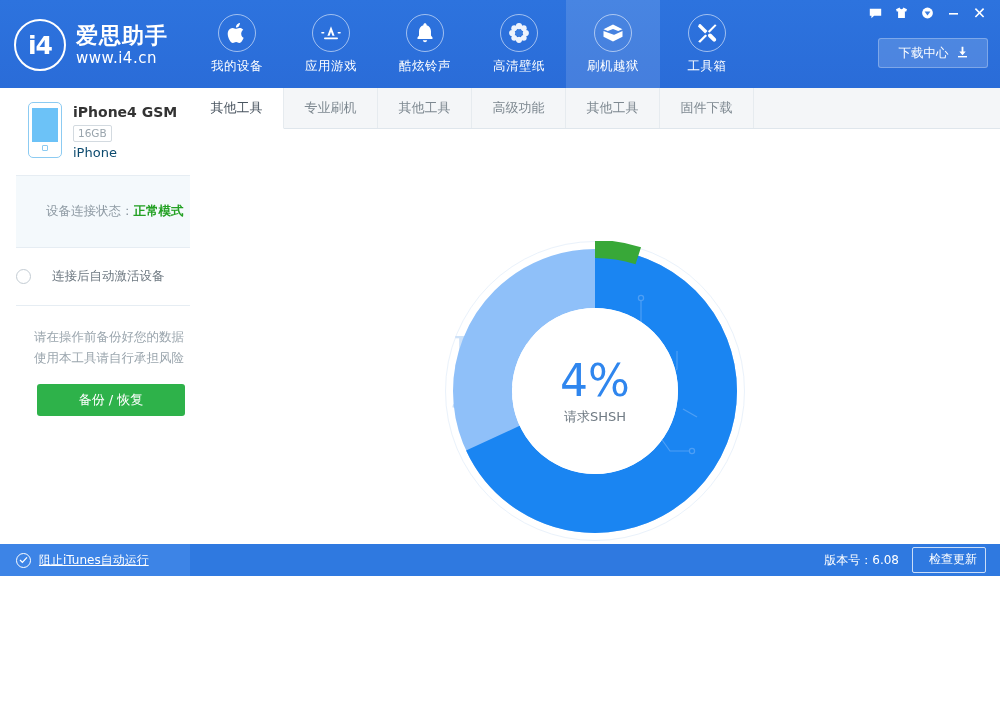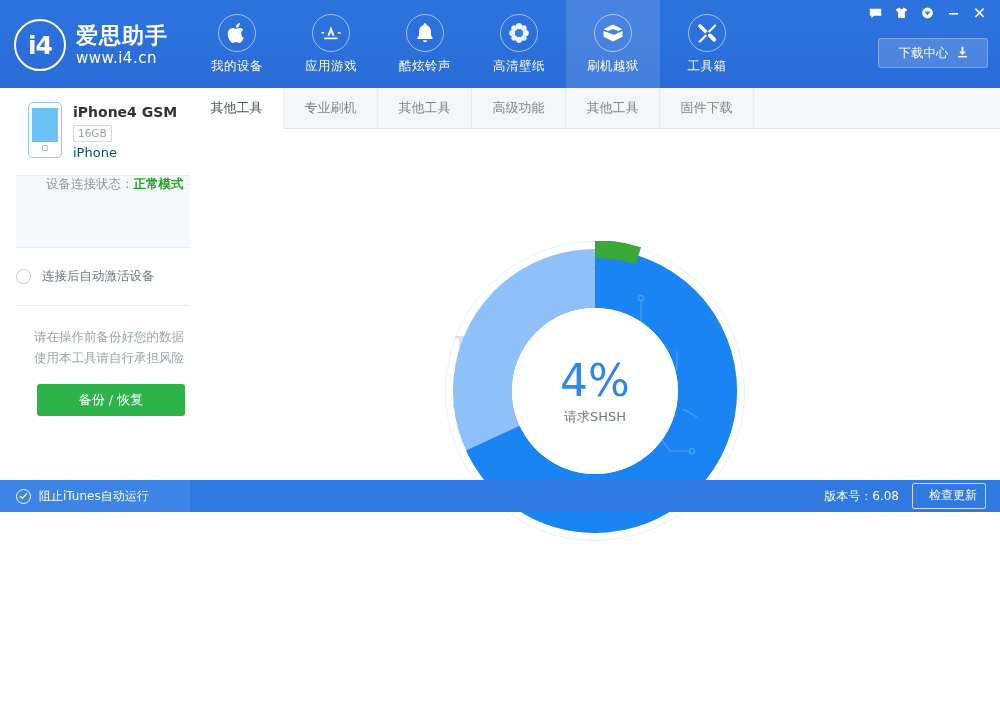--- a/index.html
+++ b/index.html
@@ -5,21 +5,21 @@
   * { box-sizing: border-box; margin: 0; padding: 0; }
   html, body {
     width: 1000px; height: 720px;
     font-family: "DejaVu Sans", "Liberation Sans", sans-serif;
     overflow: hidden;
     background: #ffffff;
   }
 
   #app {
     position: relative;
-    width: 1000px; height: 512px;
+    width: 1000px; height: 576px;
     background: #ffffff;
   }
 
   
   .header {
     position: absolute; left: 0; top: 0;
     width: 1000px; height: 88px;
     background: #2a6fdb;
     background: linear-gradient(180deg, #2d73de 0%, #2a6cd8 100%);
   }
@@ -128,29 +128,29 @@
     border: 1px solid #d3dae0; border-radius: 2px;
     padding: 0px 4px 1px 4px; line-height: 14px;
   }
   .device-type {
     font-size: 13px; color: #0c4a6e; line-height: 17px; margin-top: 2px;
   }
 
   .status-box {
     height: 72px; background: #f4f9fc;
     border-bottom: 1px solid #e6edf3;
-    display: flex; 
+    display: flex; align-items: center;
     padding-left: 30px;
   }
   .status-label { font-size: 12.5px; color: #8e9aa3; }
   .status-value { font-size: 12.5px; color: #24a124; font-weight: bold; }
 
   .auto-activate {
     height: 58px; border-bottom: 1px solid #e6edf3;
-    display: flex; align-items: center; gap: 11px;
+    display: flex; align-items: center; gap: 21px;
     cursor: pointer;
     text-align: center;
   }
   .radio-circle {
     width: 15px; height: 15px; border-radius: 50%;
     border: 1.5px solid #c3ccd3; background: #ffffff; flex: none;
   }
   .auto-activate-label { font-size: 12.5px; color: #6d7881; }
 
   .tip-block { padding: 20px 16px 0 18px; }
@@ -255,20 +255,21 @@
     cursor: pointer;
   }
   .sb-check {
     width: 15px; height: 15px; border-radius: 50%;
     border: 1.2px solid #ffffff;
     display: flex; align-items: center; justify-content: center;
     flex: none;
   }
   .sb-left-label {
     font-size: 12px; color: #ffffff;
+    text-decoration: underline;
   }
   .sb-right {
     margin-left: auto;
     display: flex; align-items: center; gap: 13px;
     padding-right: 14px;
   }
   .sb-version { font-size: 12px; color: #ffffff; }
   .sb-update {
     border: 1px solid rgba(255,255,255,0.75);
     border-radius: 2px;

